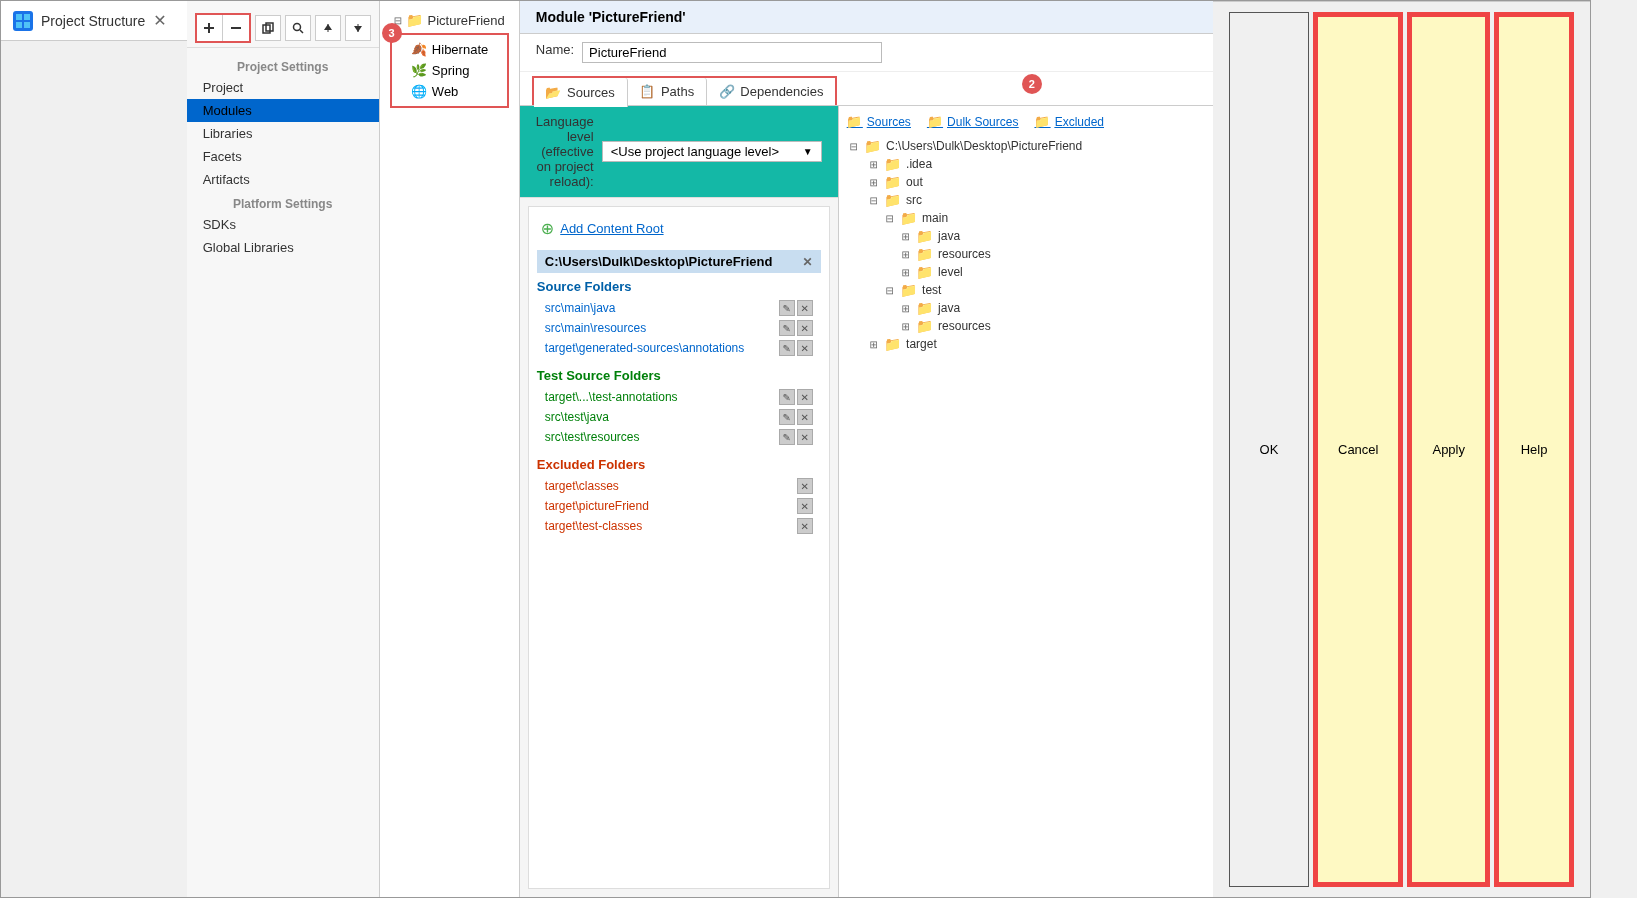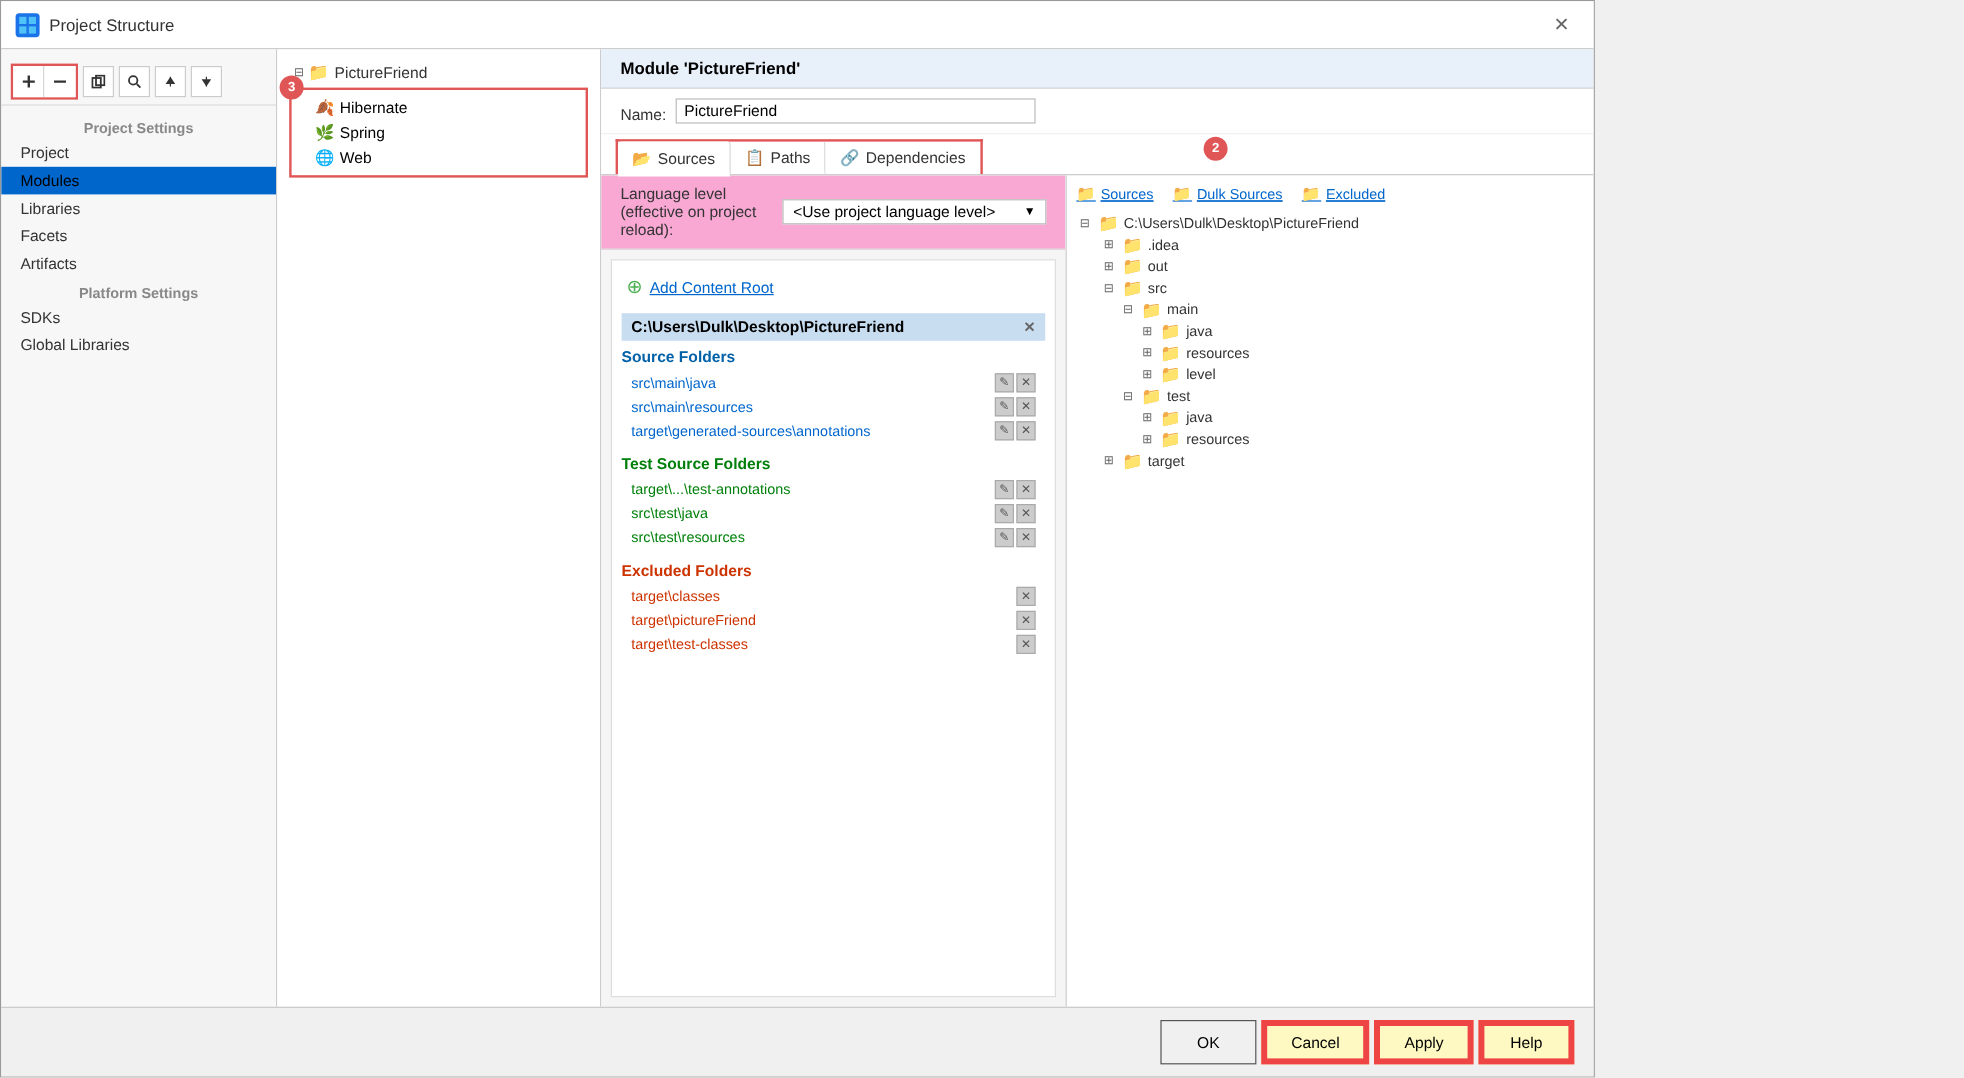--- a/index.html
+++ b/index.html
@@ -1,18 +1,18 @@
 <!DOCTYPE html>
 <html><head>
   <meta charset="utf-8">
   <style>
     * { box-sizing: border-box; margin: 0; padding: 0; }
     body { font-family: 'Segoe UI', Arial, sans-serif; font-size: 13px; background: #f0f0f0; }
 
-    .window { width: 1329px; height: 898px; background: #f0f0f0; border: 1px solid #999; display: flex; flex-direction: column; }
+    .window { width: 1591px; height: 898px; background: #f0f0f0; border: 1px solid #999; display: flex; }
 
     .title-bar { background: #fff; height: 40px; display: flex; align-items: center; padding: 0 12px; border-bottom: 1px solid #ccc; justify-content: space-between; }
     .title-bar-left { display: flex; align-items: center; gap: 8px; }
     .title-bar-icon { width: 20px; height: 20px; background: #1a73e8; border-radius: 3px; display: flex; align-items: center; justify-content: center; color: white; font-size: 10px; font-weight: bold; }
     .title-bar-text { font-size: 14px; font-weight: 500; color: #333; }
     .close-btn { font-size: 16px; cursor: pointer; color: #666; background: none; border: none; padding: 4px 8px; }
 
     .main-content { display: flex; flex: 1; overflow: hidden; }
 
     
@@ -31,32 +31,32 @@
     .module-tree-panel { width: 270px; border-right: 1px solid #ccc; background: #fff; display: flex; flex-direction: column; }
     .tree-item { display: flex; align-items: center; padding: 3px 8px; cursor: pointer; font-size: 13px; gap: 4px; }
     .tree-item.root { font-weight: 500; color: #333; padding-left: 8px; }
     .tree-item.child { padding-left: 28px; }
 
     
     .main-panel { flex: 1; background: #f5f5f5; display: flex; flex-direction: column; }
 
     .module-header { background: #e8f0fa; padding: 8px 16px; border-bottom: 1px solid #ccc; font-weight: bold; font-size: 14px; }
 
-    .name-row { display: flex; align-items: flex-end; gap: 8px; padding: 8px 16px; background: #fff; border-bottom: 1px solid #eee; }
+    .name-row { display: flex; align-items: flex-start; gap: 8px; padding: 8px 16px; background: #fff; border-bottom: 1px solid #eee; }
     .name-label { font-size: 13px; color: #333; }
     .name-input { border: 1px solid #bbb; padding: 2px 6px; font-size: 13px; width: 300px; outline: none; }
     .tab { display: flex; align-items: center; gap: 5px; padding: 6px 12px; cursor: pointer; font-size: 13px; border: 1px solid transparent; border-bottom: none; color: #333; border-radius: 3px 3px 0 0; }
     .tab.active { border: 2px solid #e05555; border-bottom: 2px solid #fff; background: #fff; margin-bottom: -2px; }
 
     .content-area { display: flex; flex: 1; overflow: hidden; }
 
     
     .sources-panel { flex: 1; display: flex; flex-direction: column; overflow: hidden; }
 
-    .lang-level-row { display: flex; align-items: center; gap: 8px; padding: 8px 16px; background: #f9a8d4; border-bottom: 1px solid #ddd; }
+    .lang-level-row { display: flex; align-items: center; gap: 8px; padding: 8px 16px; background: #14b8a6; border-bottom: 1px solid #ddd; text-align: right; }
     .lang-level-label { font-size: 13px; color: #333; }
     .lang-level-select { display: flex; align-items: center; border: 1px solid #bbb; background: white; padding: 2px 8px; font-size: 13px; cursor: pointer; min-width: 220px; justify-content: space-between; }
 
     .folders-area { flex: 1; overflow: auto; padding: 8px; background: #fff; margin: 8px; border: 1px solid #ddd; }
     .add-content-root { display: flex; align-items: center; gap: 6px; color: #0066cc; cursor: pointer; font-size: 13px; margin-bottom: 8px; padding: 4px; }
 
     .content-root-path { background: #c8ddf0; padding: 4px 8px; font-weight: bold; font-size: 13px; display: flex; justify-content: space-between; align-items: center; margin-bottom: 6px; }
     .content-root-close { cursor: pointer; color: #666; font-size: 12px; }
 
     .folder-section { margin-bottom: 10px; }

